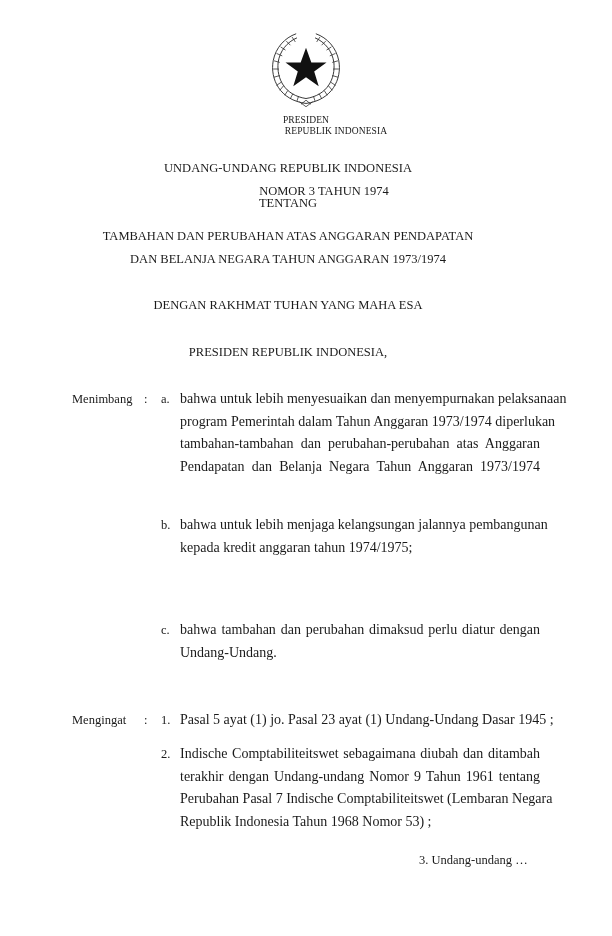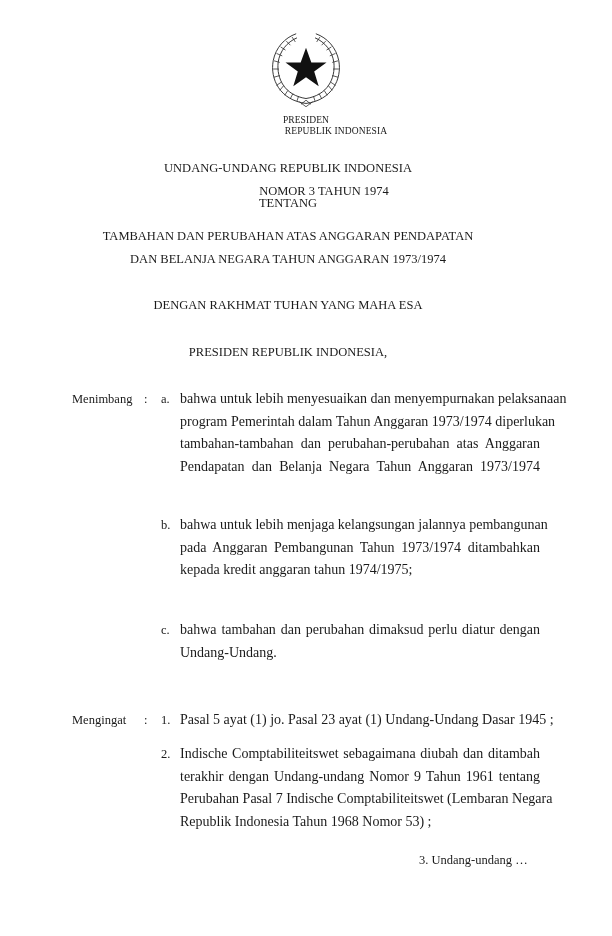--- a/index.html
+++ b/index.html
@@ -132,21 +132,20 @@
 <div class="para" style="top:388px;">
   <span class="ln">bahwa untuk lebih menyesuaikan dan menyempurnakan pelaksanaan</span>
   <span class="ln">program Pemerintah dalam Tahun Anggaran 1973/1974 diperlukan</span>
   <span class="ln">tambahan-tambahan dan perubahan-perubahan atas Anggaran</span>
   <span class="ln">Pendapatan dan Belanja Negara Tahun Anggaran 1973/1974</span>
 </div>
 
 <div class="marker" style="left:161px; top:517px;">b.</div>
 <div class="para" style="top:514px;">
   <span class="ln">bahwa untuk lebih menjaga kelangsungan jalannya pembangunan</span>
-  <span class="ln">pada Anggaran Pembangunan Tahun 1973/1974 ditambahkan</span>
   <span class="ln last">kepada kredit anggaran tahun 1974/1975;</span>
 </div>
 
 <div class="marker" style="left:161px; top:622px;">c.</div>
 <div class="para" style="top:619px;">
   <span class="ln">bahwa tambahan dan perubahan dimaksud perlu diatur dengan</span>
   <span class="ln last">Undang-Undang.</span>
 </div>
 
 <div class="label" style="left:72px; top:712px;">Mengingat</div>

